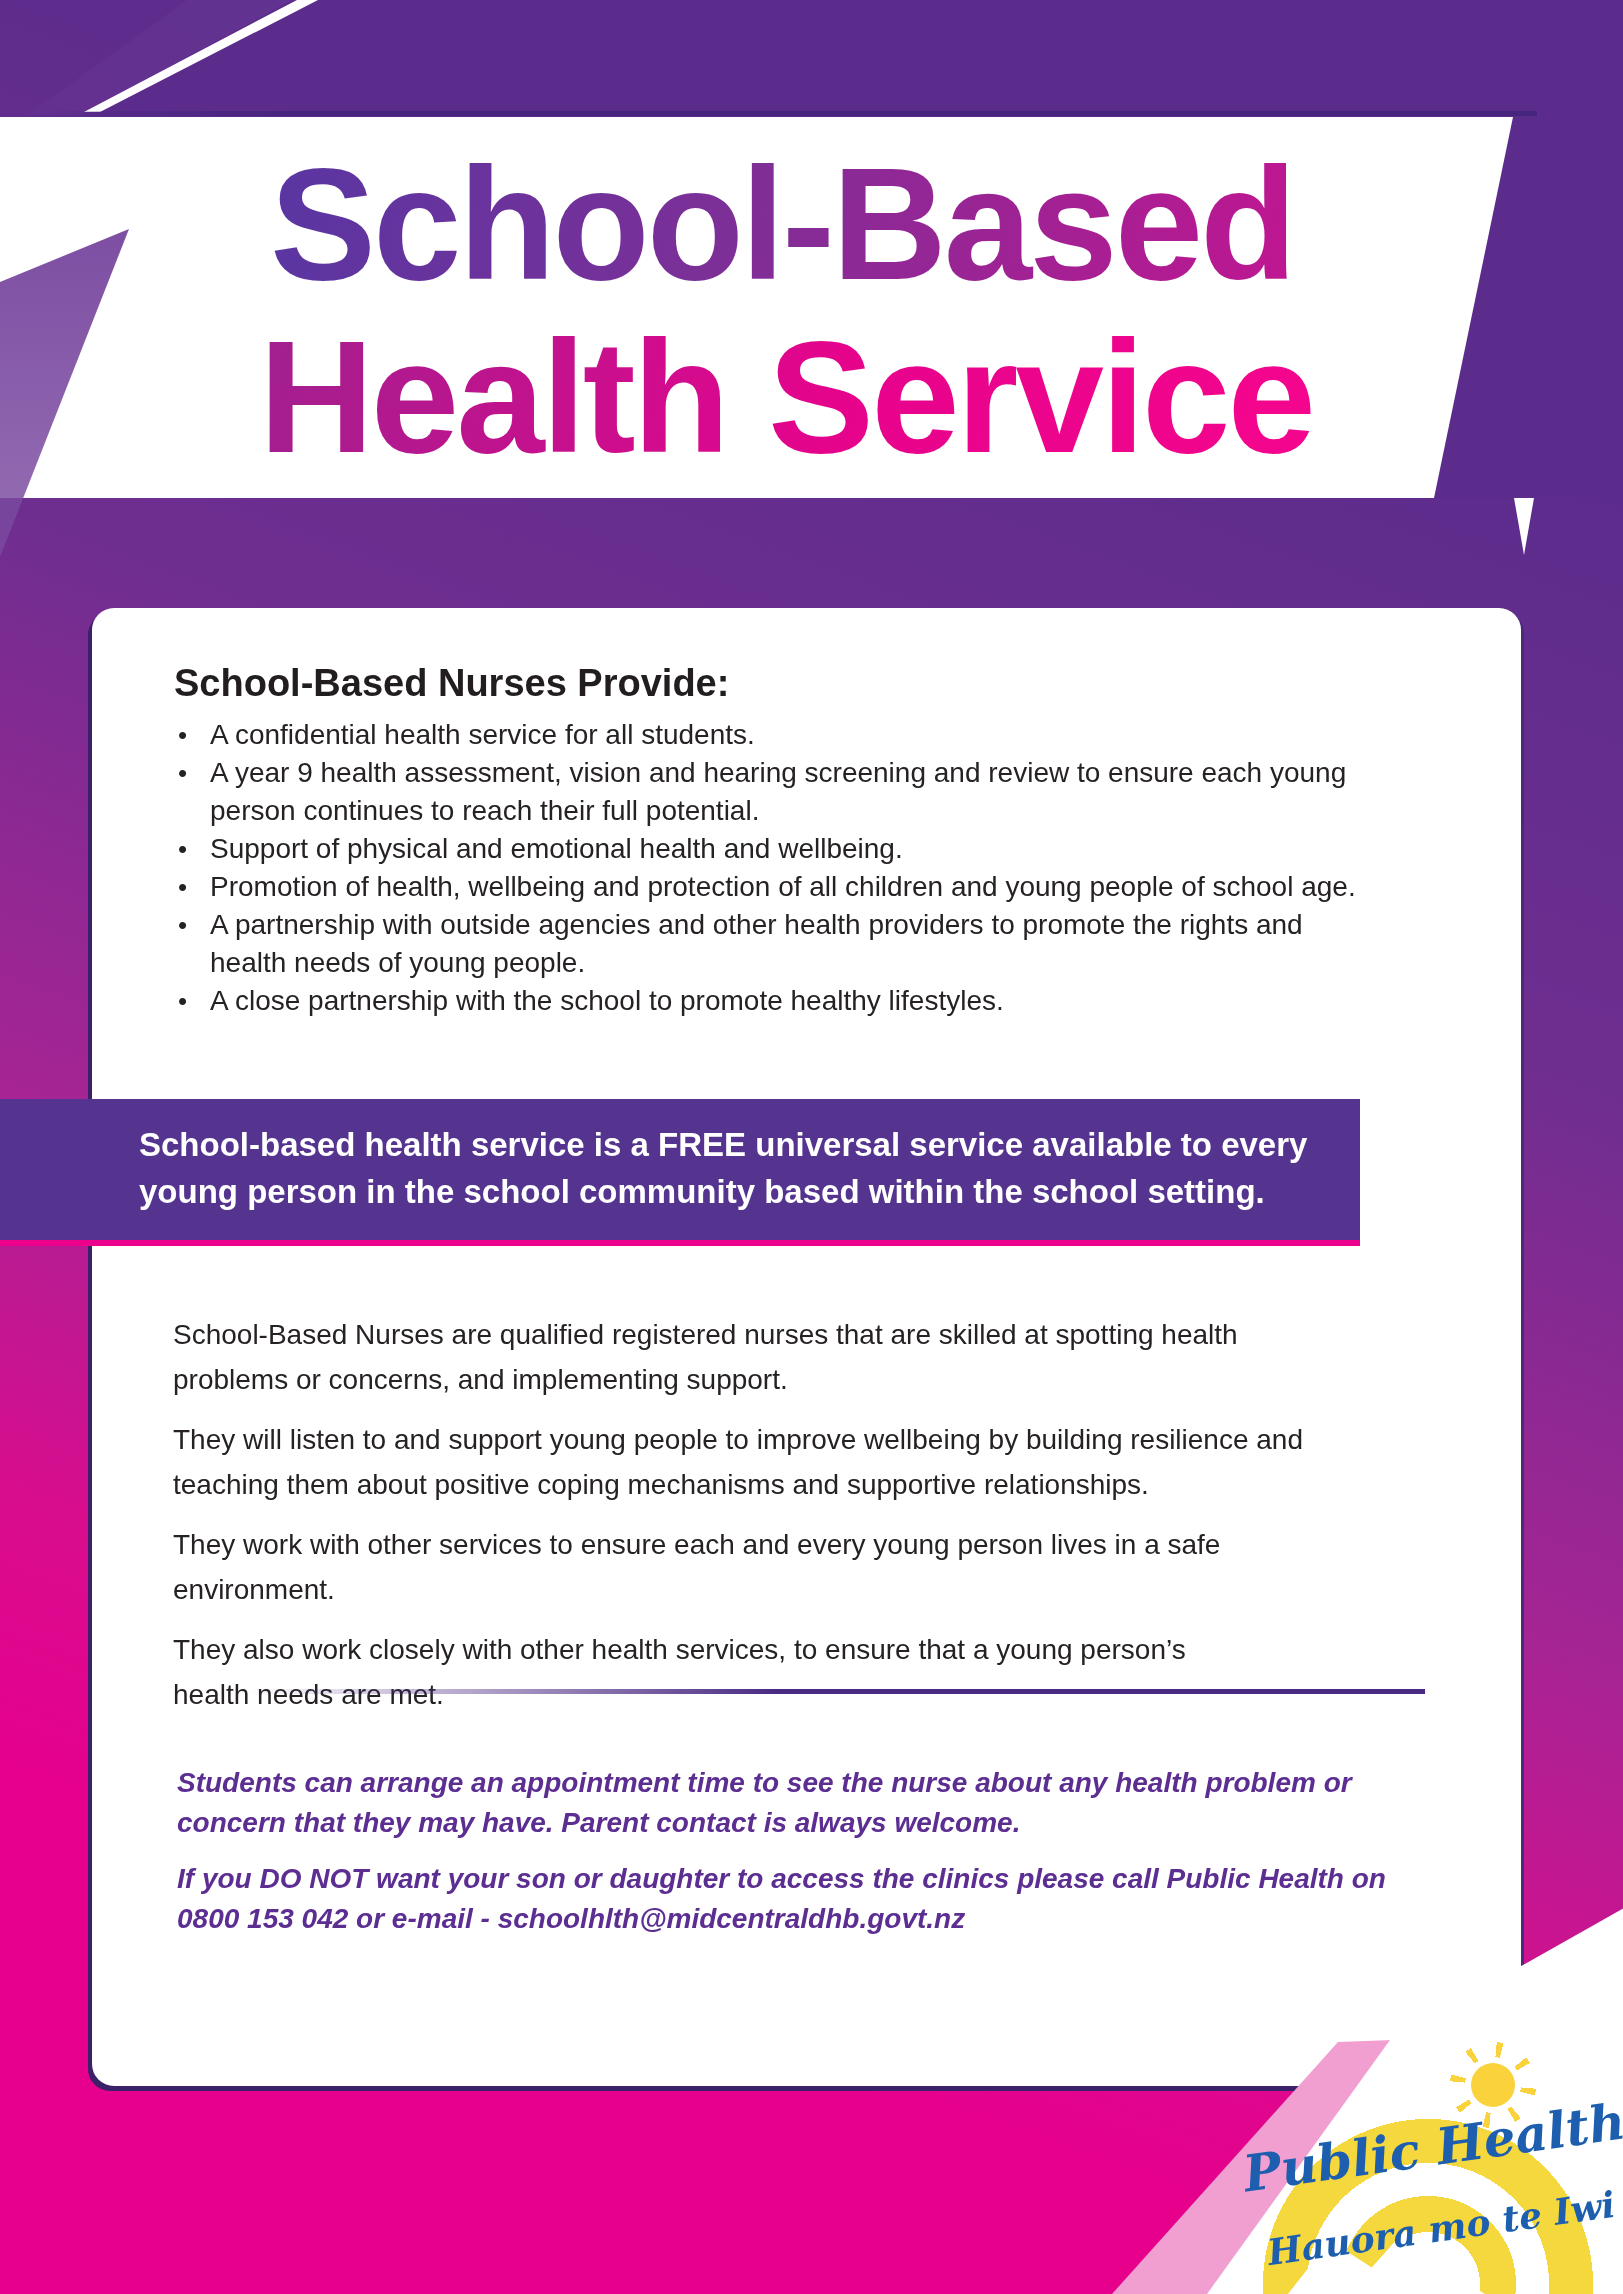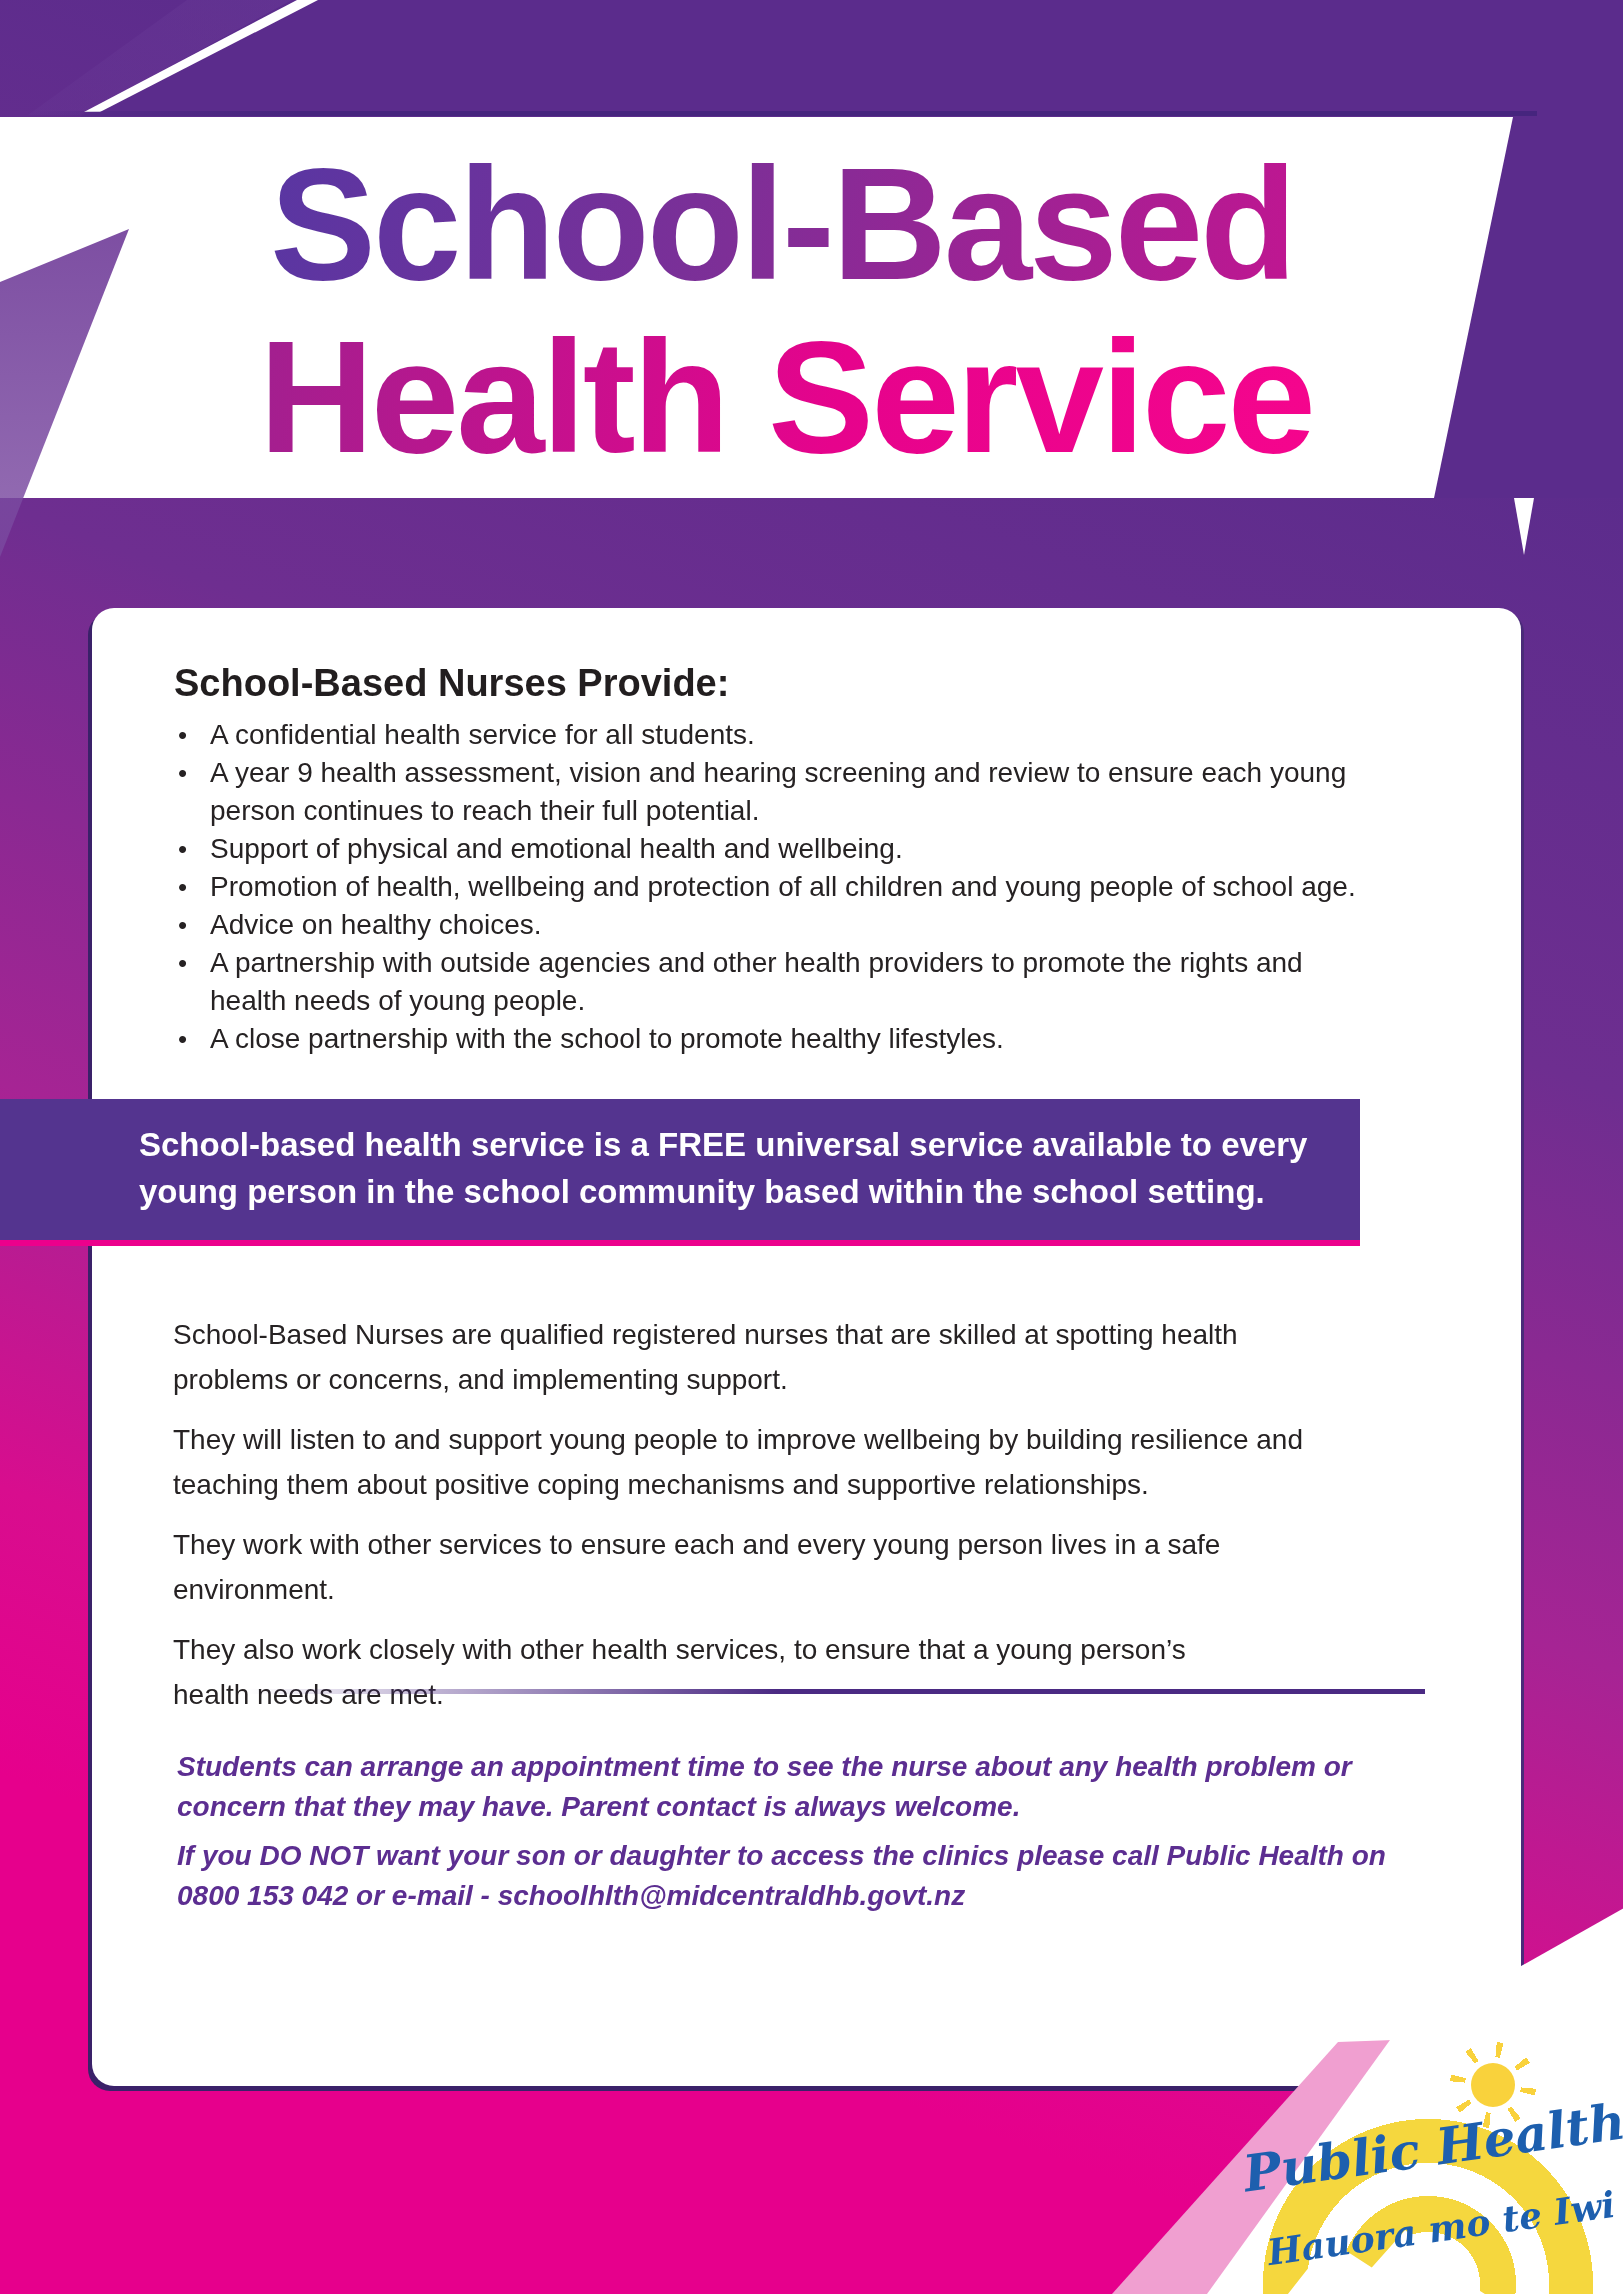--- a/index.html
+++ b/index.html
@@ -37,21 +37,21 @@
   .card h2{margin:0;font-size:38px;line-height:46px;color:#221e1f;}
   ul.bullets{margin:10px 0 0 0;padding:0 0 0 36px;list-style:none;font-size:28px;line-height:38px;}
   ul.bullets li{position:relative;white-space:pre-line;}
   ul.bullets li::before{content:"\2022";position:absolute;left:-32px;top:0;font-size:26px;color:#262223;}
   .paras{left:81px;top:689px;right:40px;font-size:28px;line-height:45px;}
   .paras p{margin:15px 0 3px 0;white-space:pre-line;}
   .divider{left:154px;top:1081px;width:1179px;height:5px;
     background:linear-gradient(to right,rgba(75,42,131,0),#4b2a83 45%,#4b2a83);}
   .notes{left:85px;top:1139px;right:40px;font-size:28px;line-height:40px;
     font-style:italic;font-weight:bold;color:#5c2e91;}
-  .notes p{margin:0 0 9px 0;white-space:pre-line;}
+  .notes p{margin:16px 0 9px 0;white-space:pre-line;}
 
   
   .banner{z-index:4;left:0;top:1099px;width:1360px;height:141px;background:#54348f;
     border-bottom:6px solid #ec008c;box-sizing:content-box;}
   .banner .txt{position:absolute;left:139px;top:22px;font-size:33px;line-height:47px;
     font-weight:bold;color:#ffffff;white-space:pre-line;}
 
   
   .pink-stripe{z-index:5;background:#f09fd0;
     clip-path:polygon(1338px 2042px,1393px 2040px,1210px 2294px,1112px 2294px);}
@@ -89,21 +89,20 @@
 <div class="abs title-line title2">Health Service</div>
 
 <div class="abs card">
   <h2>School-Based Nurses Provide:</h2>
   <ul class="bullets">
       <li>A confidential health service for all students.</li>
       <li>A year 9 health assessment, vision and hearing screening and review to ensure each young
 person continues to reach their full potential.</li>
       <li>Support of physical and emotional health and wellbeing.</li>
       <li>Promotion of health, wellbeing and protection of all children and young people of school age.</li>
-      <li>Advice on healthy choices.</li>
       <li>A partnership with outside agencies and other health providers to promote the rights and
 health needs of young people.</li>
       <li>A close partnership with the school to promote healthy lifestyles.</li>
     </ul>
   <div class="abs paras">
       <p>School-Based Nurses are qualified registered nurses that are skilled at spotting health
 problems or concerns, and implementing support.</p>
       <p>They will listen to and support young people to improve wellbeing by building resilience and
 teaching them about positive coping mechanisms and supportive relationships.</p>
       <p>They work with other services to ensure each and every young person lives in a safe

